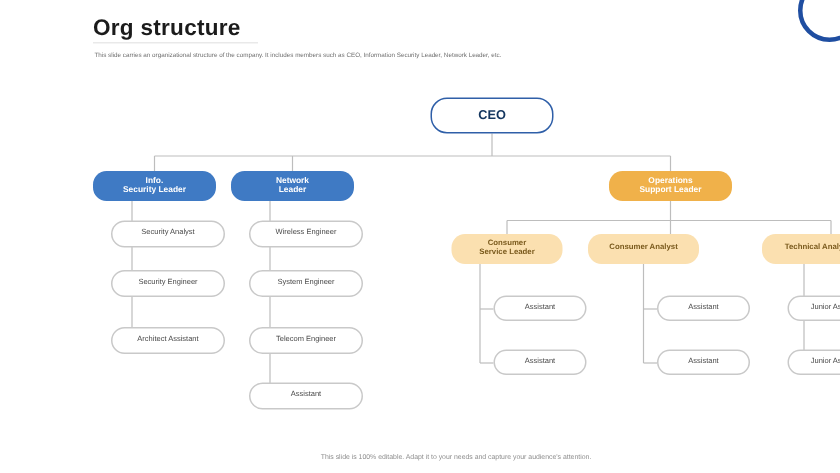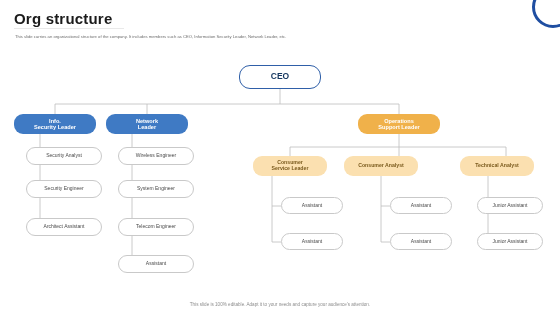--- a/index.html
+++ b/index.html
@@ -3,21 +3,21 @@
 <meta charset="utf-8">
 <style>
   html,body{margin:0;padding:0;}
   body{
     width:560px;height:315px;
     background:#ffffff;
     font-family:"Liberation Sans",sans-serif;
     overflow:hidden;
     position:relative;
   }
-  .slide{position:absolute;inset:0;}
+  .slide{position:absolute;inset:0;margin-left:48px;}
 
   
   .title{
     position:absolute;left:14px;top:10px;
     font-size:15px;font-weight:bold;color:#1b1b1b;
     letter-spacing:.2px;
   }
   .subtitle{
     position:absolute;left:15px;top:34px;width:420px;
     font-size:4.2px;color:#6d6d6d;line-height:1.4;

